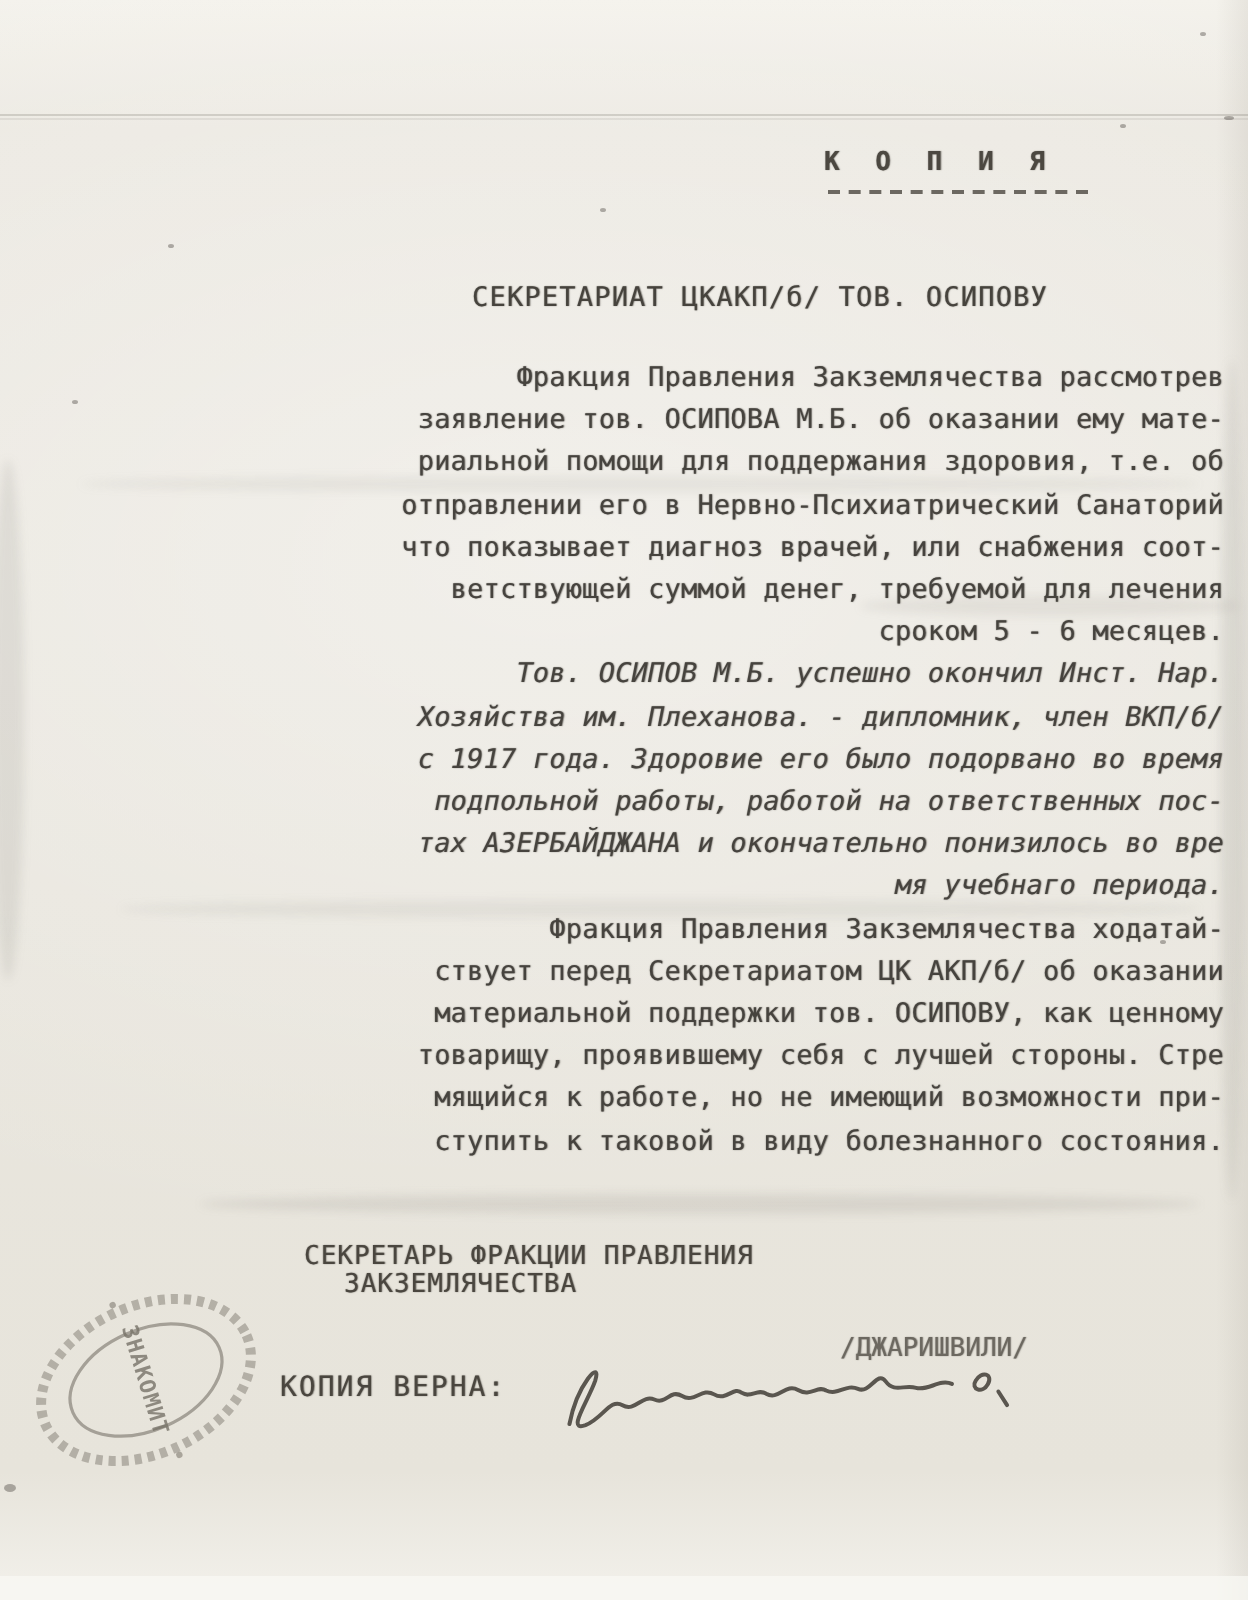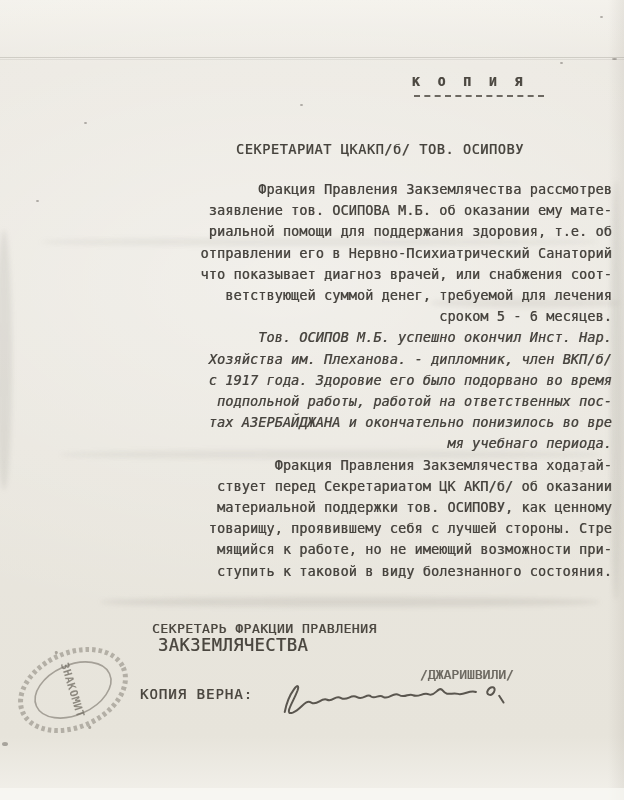--- a/index.html
+++ b/index.html
@@ -33,21 +33,21 @@
     font-size:13.5px; line-height:21.2px; letter-spacing:0.1px;
     color:#46433e;
     text-align:right;
   }
   .body-text p{ margin:0; white-space:pre-line; }
   .body-text p.i40{ text-indent:40px; }
   .body-text p.i16{ text-indent:16px;font-style:italic; }
   .body-text p.i14{ text-indent:14px; }
 
   .sig-line1{ position:absolute; left:128px; top:621px; font-size:13px; letter-spacing:0.5px; color:#4a463f;margin-left:24px;}
-  .sig-line2{ position:absolute; left:158px; top:635px; font-size:17px; letter-spacing:0.5px; color:#4a463f;}
+  .sig-line2{ position:absolute; left:172px; top:635px; font-size:13px; letter-spacing:0.5px; color:#4a463f;}
   .sig-name{ position:absolute; left:420px; top:667px; font-size:13px; color:#57534b; opacity:0.85;}
 
   .copy-true{ position:absolute; left:140px; top:686px; font-size:14px; letter-spacing:1px; color:#4a463f;text-align:center;}
 
   .hand-sign{ position:absolute; left:268px; top:662px; transform:rotate(-3deg); }
 
   .stamp{ position:absolute; left:6px; top:636px; opacity:0.82; }
 
   
   .scanline{ position:absolute; left:0; width:624px; height:1px; background:rgba(100,95,88,0.22);}

